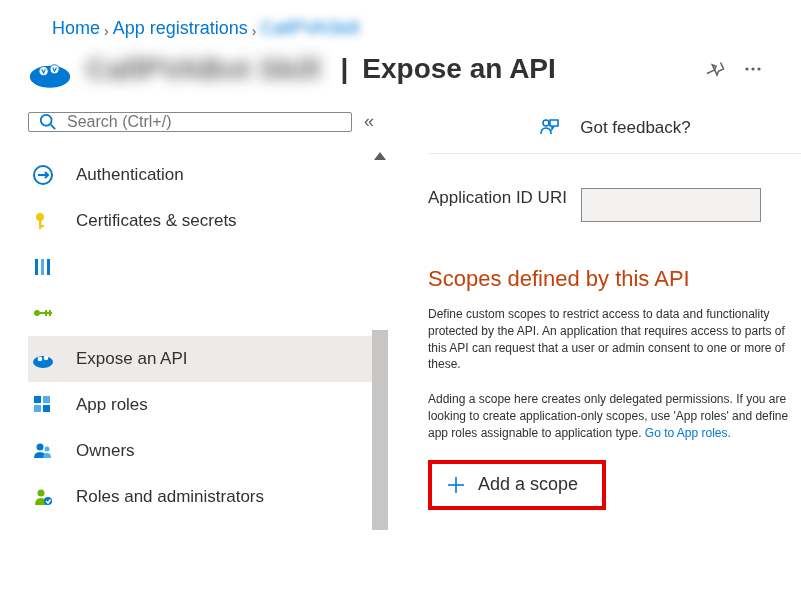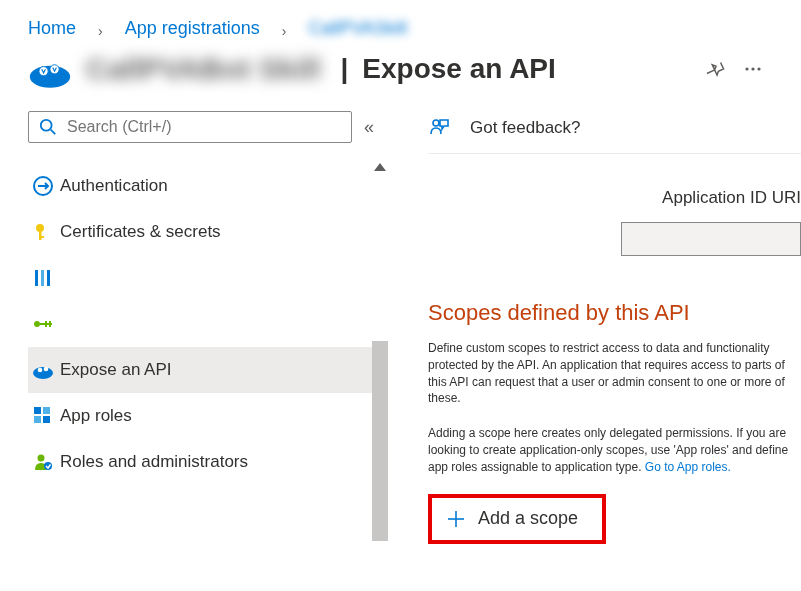--- a/index.html
+++ b/index.html
@@ -13,23 +13,24 @@
       color: #323130;
       background: #ffffff;
       width: 801px;
       height: 591px;
       overflow: hidden;
     }
     
     .breadcrumb {
       display: flex;
       align-items: flex-end;
-      gap: 22px;
+      gap: 4px;
       padding: 18px 28px 10px 28px;
       font-size: 18px;
+      margin-left: 24px;
     }
     .breadcrumb a {
       color: #0078d4;
       text-decoration: none;
     }
     .breadcrumb .chevron {
       color: #605e5c;
       font-size: 14px;
     }
     .breadcrumb .blur {
@@ -91,21 +92,21 @@
       align-items: center;
       gap: 12px;
       margin-bottom: 20px;
     }
     .search-box {
       flex: 1;
       display: flex;
       align-items: center;
       border: 1px solid #8a8886;
       border-radius: 2px;
-      height: 32px;
+      height: 20px;
       padding: 0 10px;
       background: #fff;
     }
     .search-box input {
       border: none;
       outline: none;
       font-size: 16px;
       color: #605e5c;
       width: 100%;
       background: transparent;
@@ -121,21 +122,21 @@
       color: #605e5c;
       cursor: pointer;
       padding-right: 8px;
     }
     .nav {
       position: relative;
     }
     .nav-item {
       display: flex;
       align-items: center;
-      gap: 6px;
+      gap: 22px;
       height: 46px;
       padding: 0 10px 0 4px;
       font-size: 17px;
       color: #323130;
       cursor: pointer;
     }
     .nav-item.selected {
       background: #edebe9;
     }
     .nav-icon {
@@ -177,33 +178,33 @@
     }
     .feedback-row {
       display: flex;
       align-items: center;
       gap: 20px;
       font-size: 17px;
       color: #323130;
       margin-top: 6px;
       margin-bottom: 14px;
       cursor: pointer;
+      justify-content: center;
     }
     .feedback-row svg { width: 22px; height: 22px; }
     .hr {
       border: none;
       border-top: 1px solid #edebe9;
       margin-bottom: 34px;
     }
     .field-row {
       display: flex;
-      align-items: flex-end;
+      align-items: flex-start;
       gap: 14px;
       margin-bottom: 44px;
-      flex-direction: column;
     }
     .field-label {
       font-size: 17px;
       color: #323130;
     }
     .field-input {
       height: 34px;
       border: 1px solid #8a8886;
       background: #f3f2f1;
       width: 180px;
@@ -346,20 +347,31 @@
               <rect x="2" y="11" width="7" height="7" fill="#50b0e8"></rect>
               <rect x="11" y="2" width="7" height="7" fill="#50b0e8"></rect>
               <rect x="11" y="11" width="7" height="7" fill="#0078d4"></rect>
             </svg>
           </span>
         <span>App roles</span>
       </div>
       <div class="nav-item">
         <span class="nav-icon">
             <svg viewBox="0 0 22 22">
+              <circle cx="8" cy="7" r="3.5" fill="#0078d4"></circle>
+              <path d="M2 18 Q2 12 8 12 Q14 12 14 18 Z" fill="#0078d4"></path>
+              <circle cx="15" cy="9" r="2.5" fill="#50b0e8"></circle>
+              <path d="M11 18 Q11 13 15 13 Q19 13 19 18 Z" fill="#50b0e8"></path>
+            </svg>
+          </span>
+        <span>Owners</span>
+      </div>
+      <div class="nav-item">
+        <span class="nav-icon">
+            <svg viewBox="0 0 22 22">
               <circle cx="9" cy="7" r="3.5" fill="#6bb700"></circle>
               <path d="M3 19 Q3 12 9 12 Q15 12 15 19 Z" fill="#6bb700"></path>
               <circle cx="16" cy="15" r="4" fill="#0078d4"></circle>
               <path d="M14 15 L16 17 L18.5 13.5" stroke="#fff" stroke-width="1.5" fill="none"></path>
             </svg>
           </span>
         <span>Roles and administrators</span>
       </div>
 
       <div class="scroll-track">

